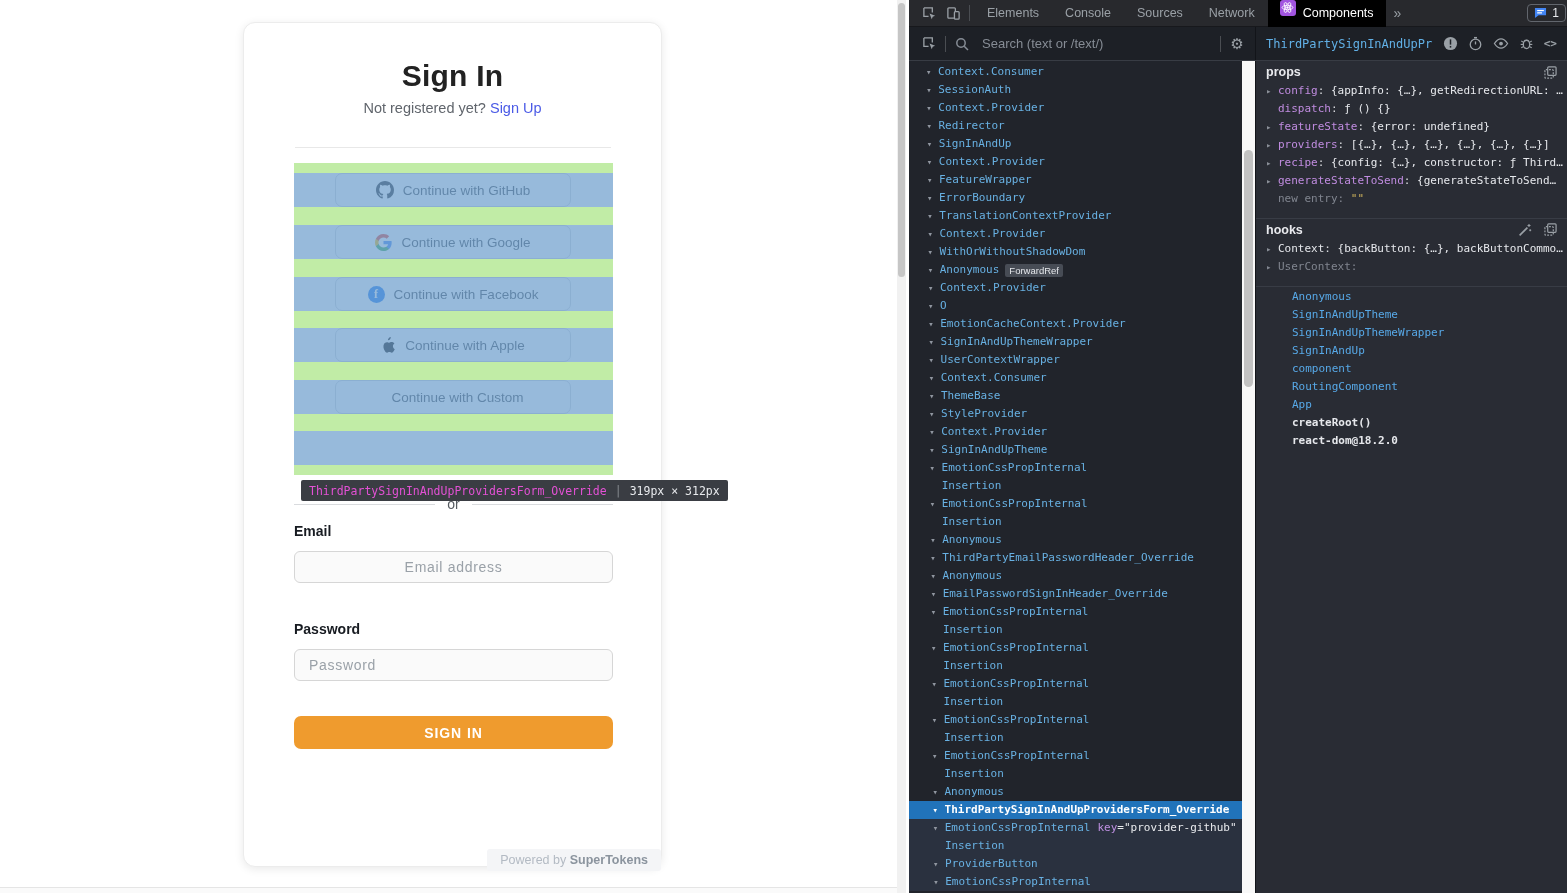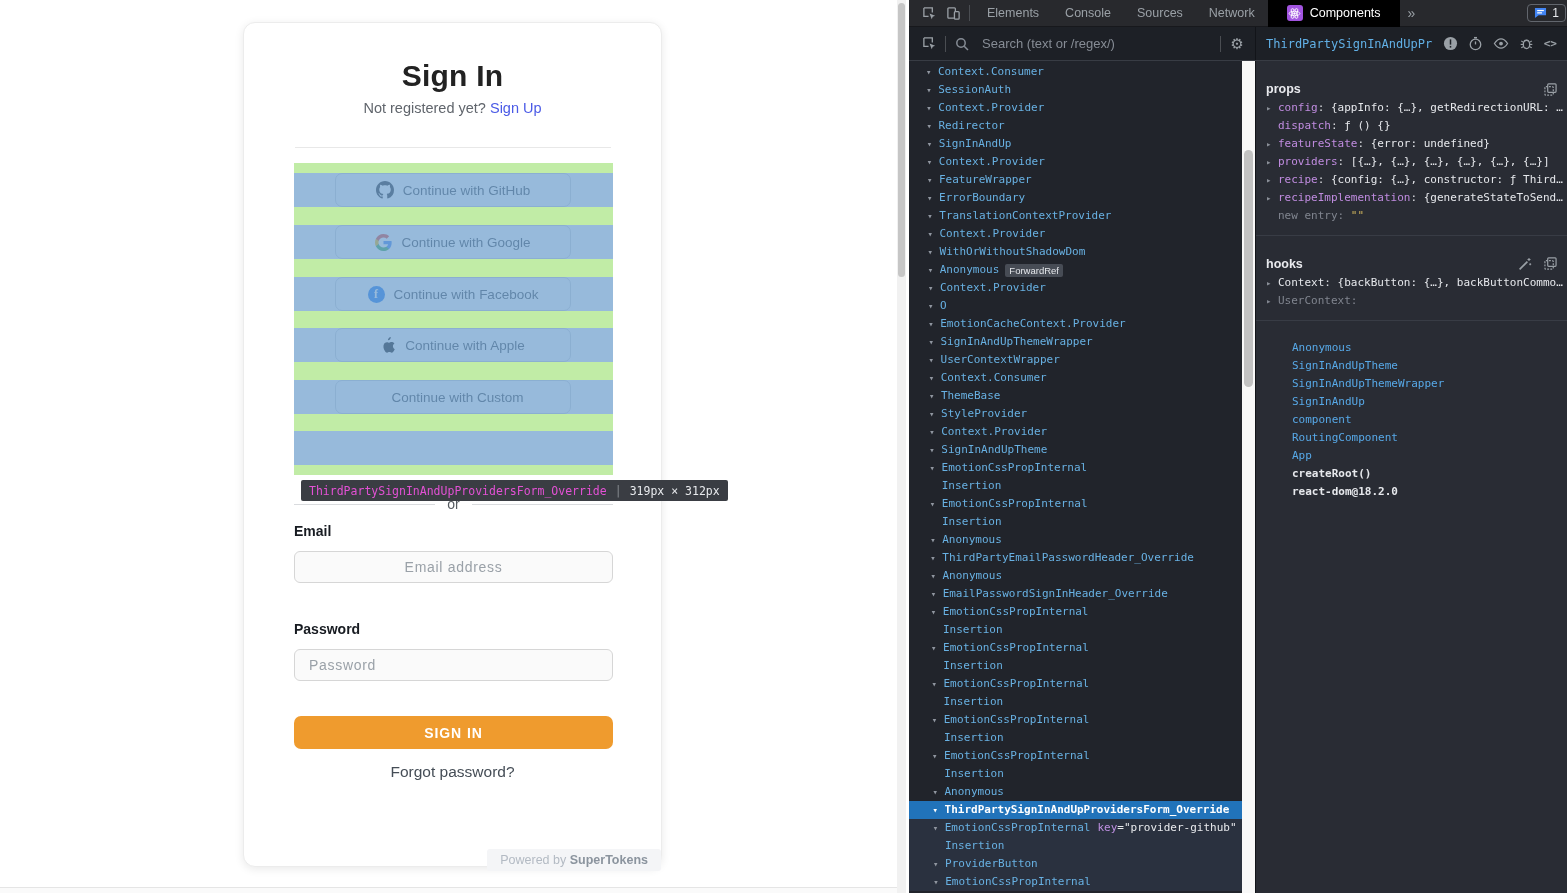--- a/index.html
+++ b/index.html
@@ -52,21 +52,21 @@
   .pg-sb { position:absolute; left:897px; top:0; width:9px; height:893px; background:#f1f1f1; }
   .pg-sb .thumb { position:absolute; left:1px; top:3px; width:7px; height:274px; background:#c6c6c6; border-radius:4px; }
 
   
   .devtools { position:absolute; left:909px; top:0; width:658px; height:893px; background:#21242b; color:#cfd2d7; font-size:12px; }
 
   .tabbar { position:absolute; left:0; top:0; width:746px; height:27px; background:#28292d; display:flex; align-items:center; border-bottom:1px solid #17181c; }
   .tb-ic { color:#9aa0a6; display:flex; align-items:center; justify-content:center; width:24px; height:24px; }
   .vdiv { width:1px; height:16px; background:#4a4d52; margin:0 4px; }
   .tab { padding:0 13px; height:27px; line-height:27px; color:#9aa0a6; font-size:12.5px; }
-  .tab.active { background:#000; color:#fff; display:flex; align-items:center; gap:7px; padding:0 19px; }
+  .tab.active { background:#000; color:#fff; display:flex; align-items:flex-start; gap:7px; padding:0 12px; }
   .reacttile { width:16px; height:16px; border-radius:3px; background:#a254e0; display:flex; align-items:center; justify-content:center; }
   .chev { color:#9aa0a6; font-size:14px; padding:0 8px; }
   .tb-right { margin-left:auto; display:flex; align-items:center; padding-right:8px; }
   .issue-badge { display:flex; align-items:center; gap:5px; border:1px solid #62666d; border-radius:4px; height:18px; padding:0 6px; color:#e8eaed; font-size:12px; }
   .tb-btn { color:#9aa0a6; font-size:15px; width:24px; text-align:center; }
 
   .row2 { position:absolute; left:0; top:27px; width:658px; height:34px; background:#1d2026; border-bottom:1px solid #383c44; }
   .row2-left { position:absolute; left:0; top:0; width:346px; height:33px; display:flex; align-items:center; }
   .srch-ph { color:#868c95; font-size:13px; margin-left:8px; flex:1; }
   .row2-right { position:absolute; left:346px; top:0; width:312px; height:33px; border-left:1px solid #121419; display:flex; align-items:center; padding:0 10px; gap:10px; }
@@ -82,21 +82,21 @@
   .trow .kq { color:#bd8fe0; margin-left:7px; }
   .trow .kv { color:#e8eaed; }
   .trow.sel { background:#2173ba; }
   .trow.sel .nm, .trow.sel .arr { color:#fff; font-weight:700; }
   .trow.tint { background:#2a313f; }
 
   .tree-sb { position:absolute; left:333px; top:61px; width:13px; height:832px; background:#f8f8f8; }
   .tree-sb .thumb { position:absolute; left:2px; top:89px; width:9px; height:237px; background:#c2c2c2; border-radius:5px; }
 
   .rightpanel { position:absolute; left:346px; top:61px; width:312px; height:832px; background:#292c34; border-left:1px solid #121419; }
-  .section { padding:18px 0 10px 10px; border-bottom:1px solid #383c45; }
+  .section { padding:1px 0 10px 10px; border-bottom:1px solid #383c45; }
   .sec-head { display:flex; align-items:center; height:20px; padding-right:10px; }
   .sec-title { font-size:12.5px; font-weight:700; color:#e9eaee; flex:1; }
   .sec-icons { display:flex; gap:12px; color:#9aa0a6; }
   .prow { height:18px; line-height:18px; font-family:"DejaVu Sans Mono",monospace; font-size:11px; white-space:nowrap; overflow:hidden; display:flex; }
   .prow .parr { width:12px; flex:0 0 12px; color:#8a8f98; font-size:9px; }
   .prow .pk { color:#c08ce0; }
   .prow .pk.white { color:#e6e8ec;text-align:center; }
   .prow .pc { color:#d8dade; }
   .prow .pv { color:#e6e8ec; }
   .prow.dim .pk, .prow.dim .pc, .prow.dim .parr { color:#80858f; }
@@ -184,21 +184,20 @@
         <span>or</span>
         <span class="orline"></span>
       </div>
 
       <div class="f-label lbl-email">Email</div>
       <input class="f-input in-email" placeholder="Email address" style="">
       <div class="f-label lbl-pass">Password</div>
       <input class="f-input in-pass" placeholder="Password" style="">
 
       <button class="signin-btn">SIGN IN</button>
-      <div class="forgot">Forgot password?</div>
 
       <div class="powered">
         <span class="box">
           <span>Powered by</span>
           <b>SuperTokens</b>
         </span>
       </div>
     </div>
 
     <div class="tipbox">
@@ -274,21 +273,21 @@
               <path d="M8 8l6 2.4-2.6 1 -1 2.6z" fill="#9aa0a6"></path>
             </svg>
         </span>
         <span class="vdiv"></span>
         <span class="tb-ic">
           <svg width="14" height="14" viewBox="0 0 14 14">
               <circle cx="6" cy="6" r="4.2" fill="none" stroke="#868c95" stroke-width="1.5"></circle>
               <line x1="9.2" y1="9.2" x2="13" y2="13" stroke="#868c95" stroke-width="1.5"></line>
             </svg>
         </span>
-        <span class="srch-ph">Search (text or /regex/)</span>
+        <span class="srch-ph">Search (text or /text/)</span>
         <span class="vdiv"></span>
         <span class="tb-btn" style="margin-right:6px">⚙</span>
       </div>
       <div class="row2-right">
         <span class="insp-name">ThirdPartySignInAndUpProv…</span>
         <span>
           <svg width="15" height="15" viewBox="0 0 16 16">
               <circle cx="8" cy="8" r="7" fill="#9aa0a6"></circle>
               <rect x="7.2" y="3.6" width="1.6" height="5.6" fill="#1d2026"></rect>
               <rect x="7.2" y="10.6" width="1.6" height="1.8" fill="#1d2026"></rect>
@@ -556,21 +555,21 @@
               <span class="pv">[{…}, {…}, {…}, {…}, {…}, {…}]</span>
             </div>
             <div class="prow">
               <span class="parr">▸</span>
               <span class="pk">recipe</span>
               <span class="pc">:&nbsp;</span>
               <span class="pv">{config: {…}, constructor: ƒ Third…</span>
             </div>
             <div class="prow">
               <span class="parr">▸</span>
-              <span class="pk">recipeImplementation</span>
+              <span class="pk">generateStateToSend</span>
               <span class="pc">:&nbsp;</span>
               <span class="pv">{generateStateToSend…</span>
             </div>
             <div class="prow dim">
               <span class="parr"></span>
               <span class="pk">new entry</span>
               <span class="pc">:&nbsp;</span>
               <span class="pv str">""</span>
             </div>
           </div>

